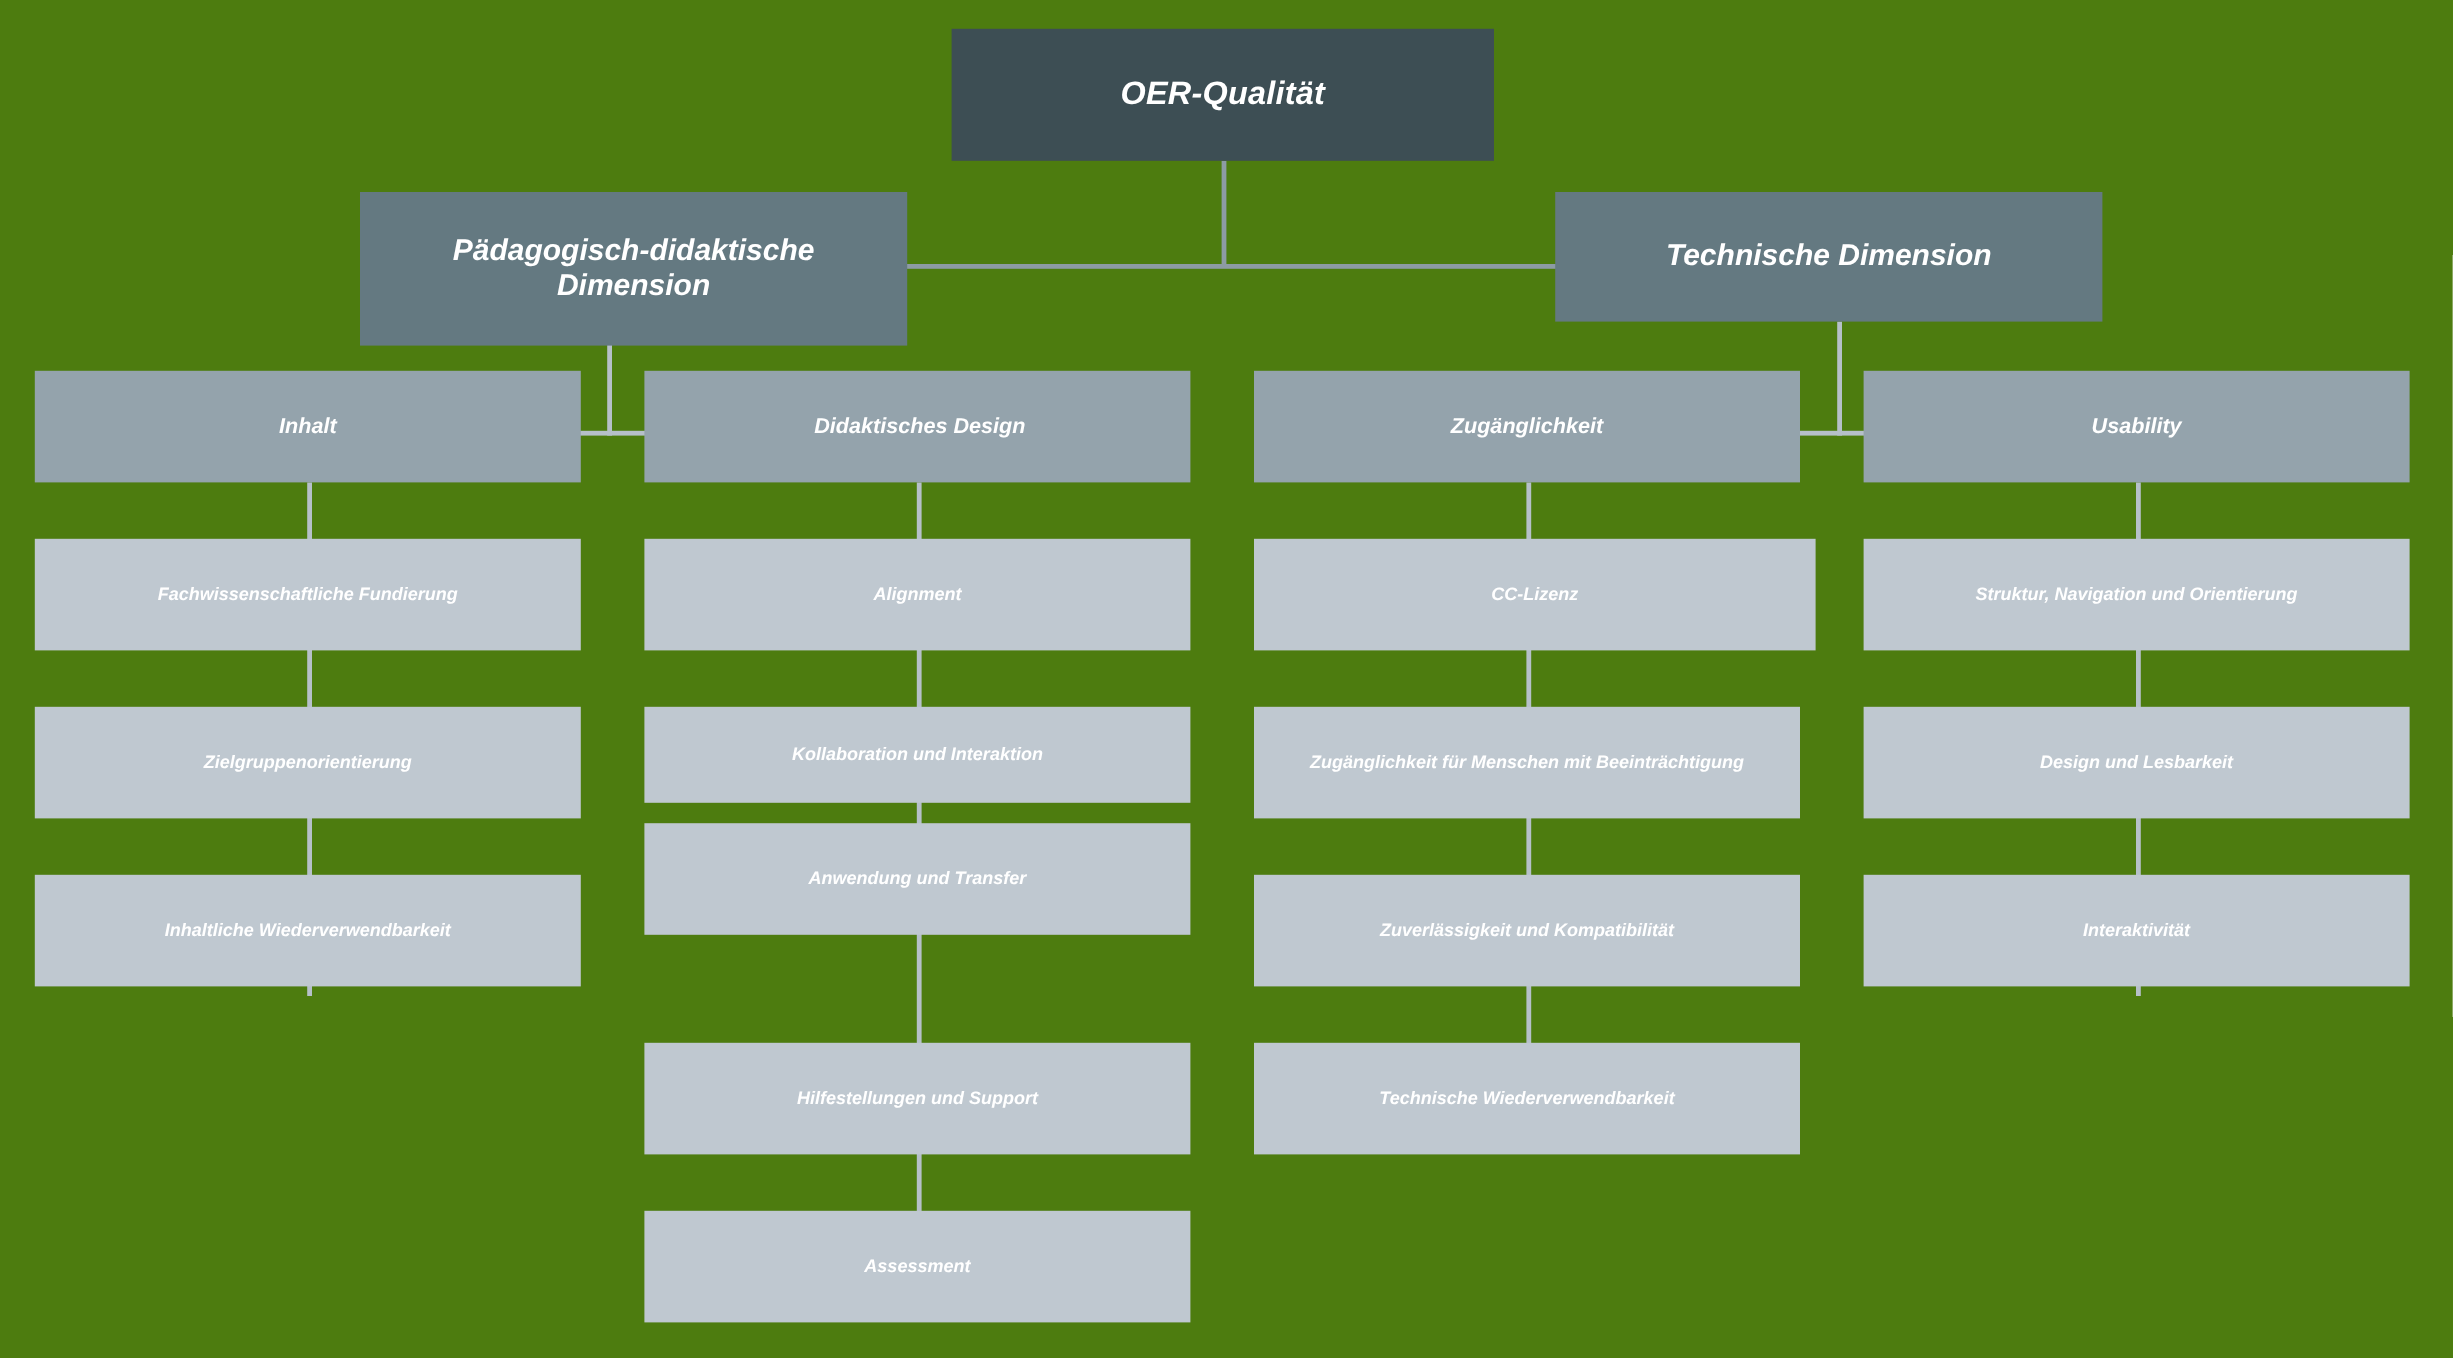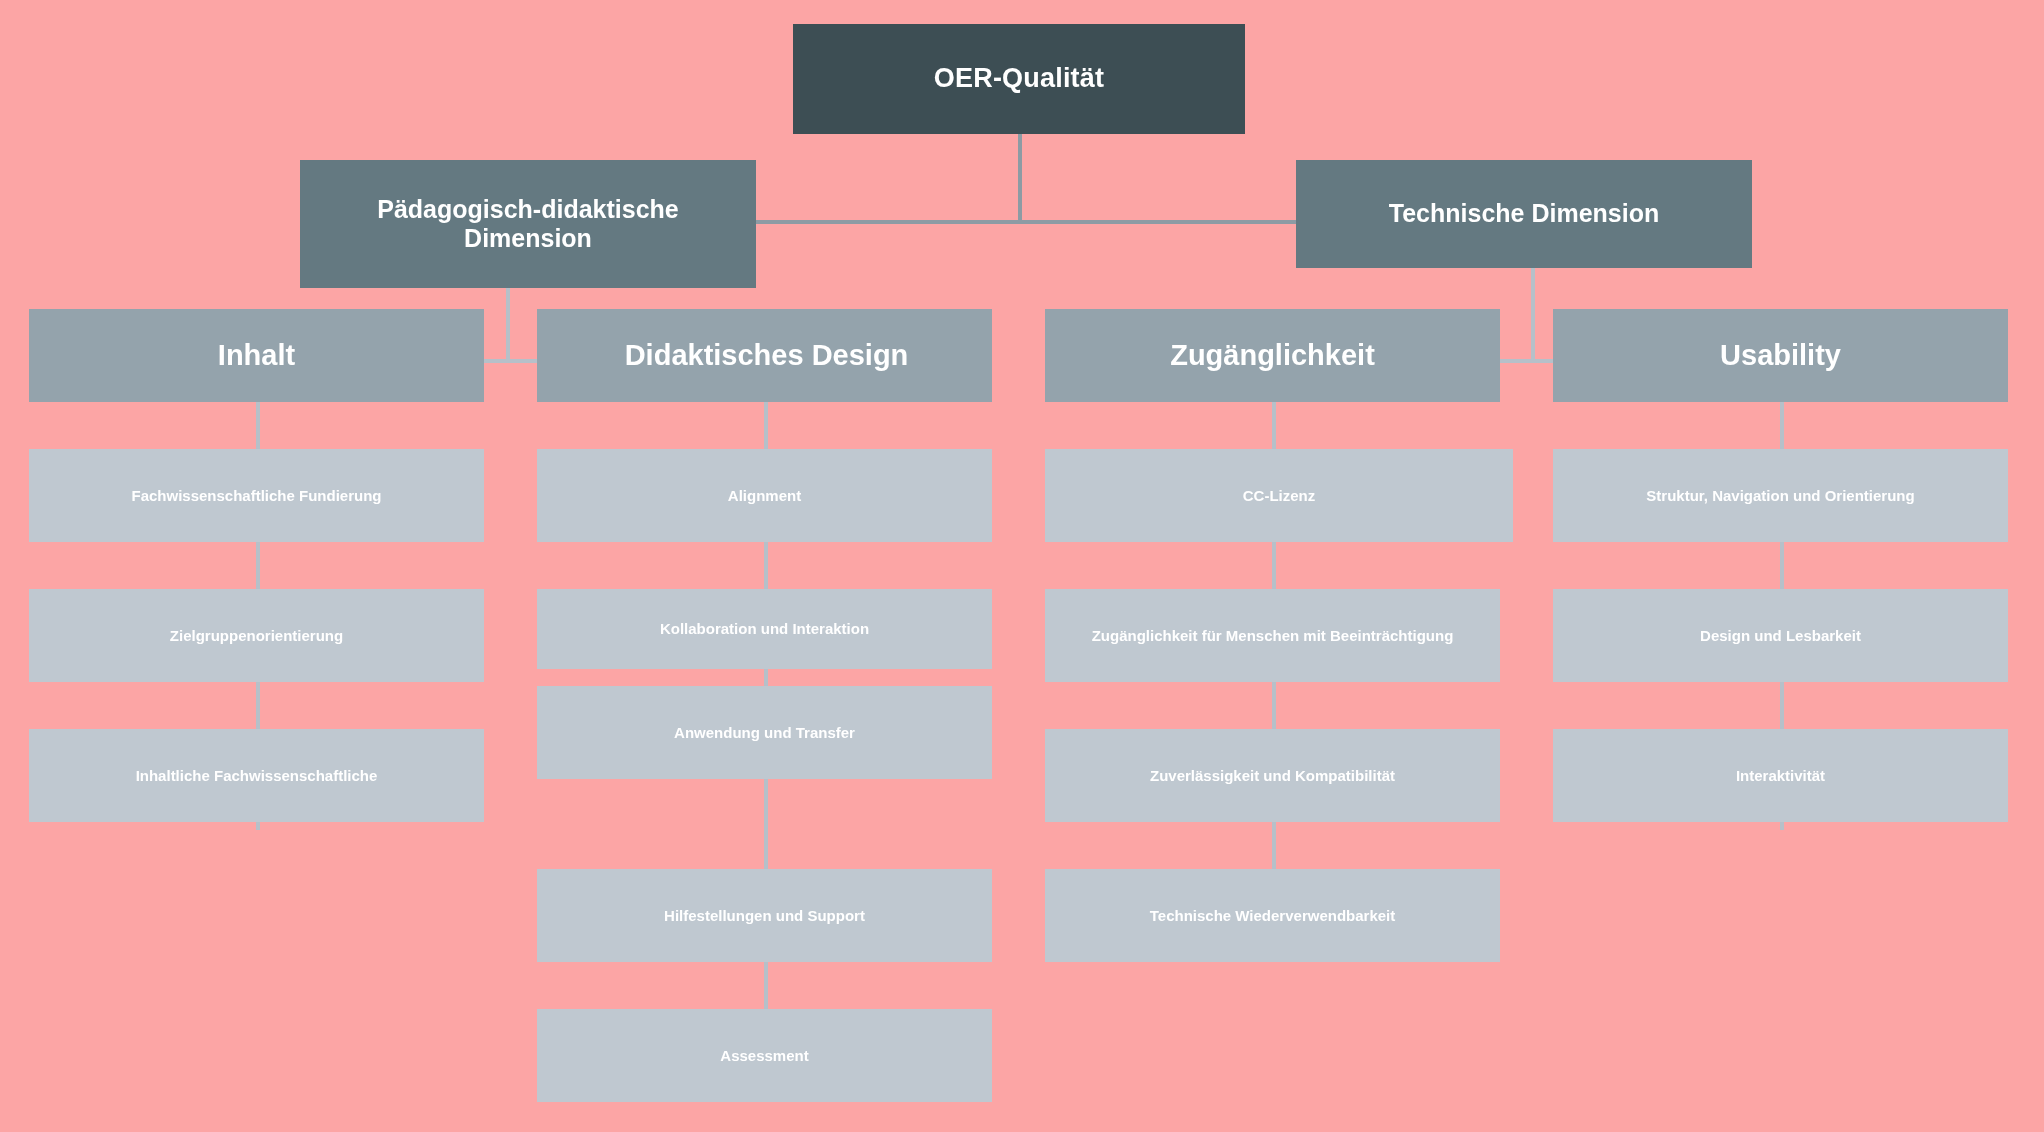--- a/index.html
+++ b/index.html
@@ -7,22 +7,23 @@
     padding: 0;
     background: #ffffff;
   }
   body {
     font-family: "Liberation Sans", sans-serif;
   }
   #canvas {
     position: relative;
     width: 2044px;
     height: 1132px;
-    background: #fca5a5;
+    background: #4d7c0f;
     overflow: hidden;
+    font-style: italic;
   }
   .node {
     position: absolute;
     box-sizing: border-box;
     display: flex;
     align-items: center;
     justify-content: center;
     text-align: center;
     color: #ffffff;
     font-weight: bold;
@@ -34,21 +35,21 @@
     background: #3d4e54;
     font-size: 27px;
     letter-spacing: 0.2px;
   }
   .node.dim {
     background: #647981;
     font-size: 25px;
   }
   .node.cat {
     background: #94a3ac;
-    font-size: 29px;
+    font-size: 18px;
   }
   .node.leaf {
     background: #bfc8d0;
     font-size: 15px;
   }
   .conn {
     position: absolute;
     background: #b6c0c9;
     z-index: 1;
   }
@@ -94,21 +95,21 @@
   <div class="node cat" style="left:29px; top:309px; width:455px; height:93px;">Inhalt</div>
 
   <div class="node cat" style="left:537px; top:309px; width:455px; height:93px;padding-left:14px;">Didaktisches Design</div>
 
   <div class="node cat" style="left:1045px; top:309px; width:455px; height:93px;">Zugänglichkeit</div>
 
   <div class="node cat" style="left:1553px; top:309px; width:455px; height:93px;">Usability</div>
 
   <div class="node leaf" style="left:29px; top:449px; width:455px; height:93px;">Fachwissenschaftliche Fundierung</div>
   <div class="node leaf" style="left:29px; top:589px; width:455px; height:93px;">Zielgruppenorientierung</div>
-  <div class="node leaf" style="left:29px; top:729px; width:455px; height:93px;">Inhaltliche Fachwissenschaftliche</div>
+  <div class="node leaf" style="left:29px; top:729px; width:455px; height:93px;">Inhaltliche Wiederverwendbarkeit</div>
 
   <div class="node leaf" style="left:537px; top:449px; width:455px; height:93px;">Alignment</div>
   <div class="node leaf" style="left:537px; top:589px; width:455px; height:80px;">Kollaboration und Interaktion</div>
   <div class="node leaf" style="left:537px; top:686px; width:455px; height:93px;">Anwendung und Transfer</div>
   <div class="node leaf" style="left:537px; top:869px; width:455px; height:93px;">Hilfestellungen und Support</div>
   <div class="node leaf" style="left:537px; top:1009px; width:455px; height:93px;">Assessment</div>
 
   <div class="node leaf" style="left:1045px; top:449px; width:468px; height:93px;">CC-Lizenz</div>
   <div class="node leaf" style="left:1045px; top:589px; width:455px; height:93px;">Zugänglichkeit für Menschen mit Beeinträchtigung</div>
   <div class="node leaf" style="left:1045px; top:869px; width:455px; height:93px;">Technische Wiederverwendbarkeit</div>

